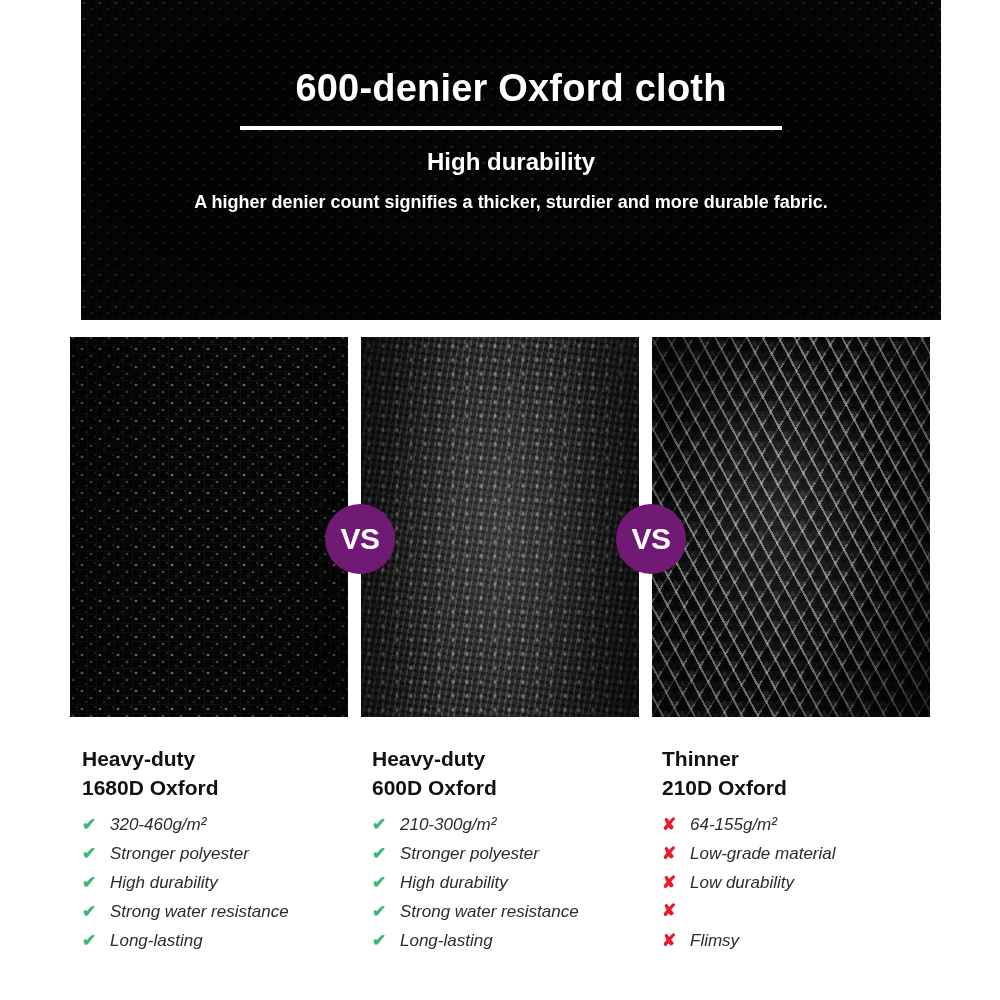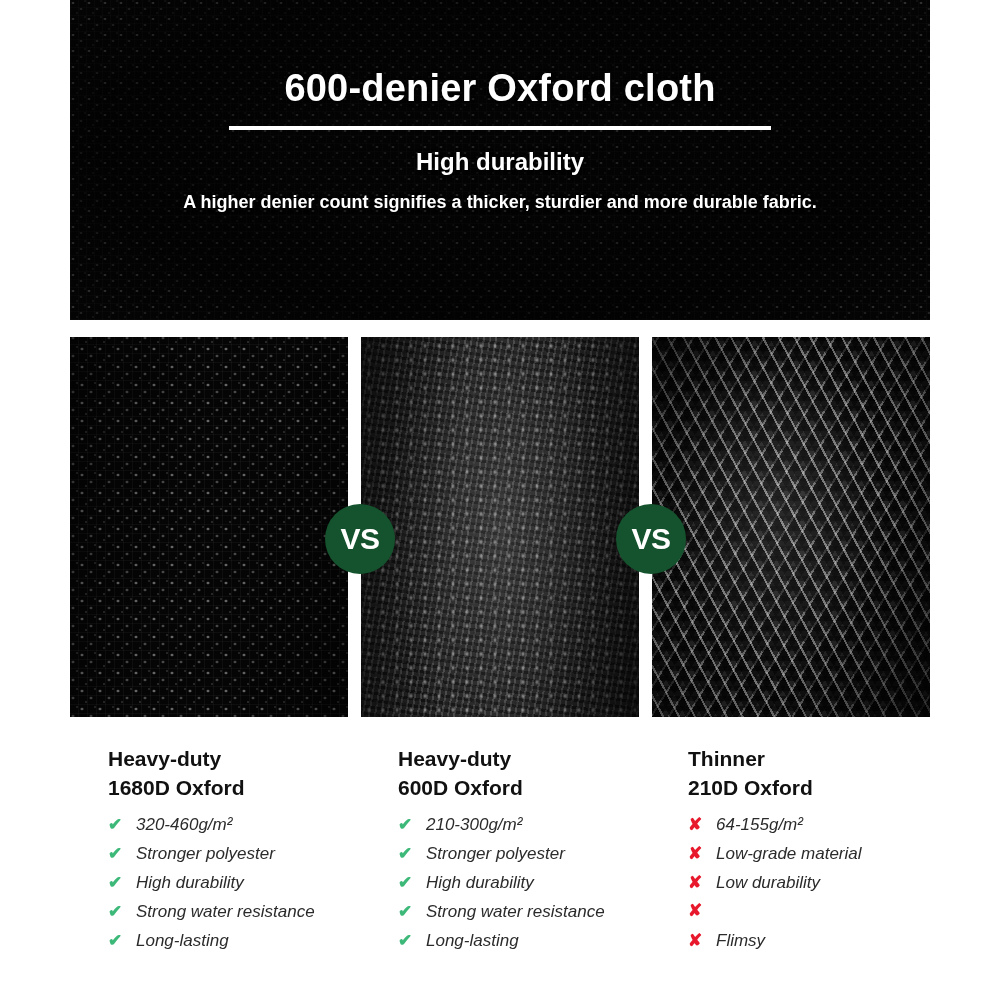--- a/index.html
+++ b/index.html
@@ -11,21 +11,21 @@
     width: 1000px;
     height: 1000px;
     position: relative;
     font-family: "Liberation Sans", sans-serif;
     overflow: hidden;
   }
 
   
   .hero {
     position: absolute;
-    left: 70px;
+    left: 81px;
     top: 0px;
     width: 860px;
     height: 320px;
     background-color: #0c4a6e;
     overflow: hidden;
   }
   
   .hero-texture {
     position: absolute;
     inset: 0;
@@ -155,37 +155,37 @@
       linear-gradient(120deg, rgba(0,0,0,0.50) 0%, rgba(0,0,0,0.00) 30%, rgba(0,0,0,0.00) 65%, rgba(0,0,0,0.45) 100%);
   }
 
   
   .vs-badge {
     position: absolute;
     top: 167px;
     width: 70px;
     height: 70px;
     border-radius: 50%;
-    background: #14532d;
+    background: #701a75;
     color: #ffffff;
     font-size: 30px;
     font-weight: bold;
     letter-spacing: -0.5px;
     display: flex;
     align-items: center;
     justify-content: center;
     z-index: 5;
   }
   .vs-1 { left: 255px; }
   .vs-2 { left: 546px; }
 
   
   .columns {
     position: absolute;
-    left: 82px;
+    left: 56px;
     top: 745px;
     width: 880px;
     height: 220px;
   }
   .col {
     position: absolute;
     top: 0;
     width: 300px;
   }
   .col-1 { left: 26px; }

